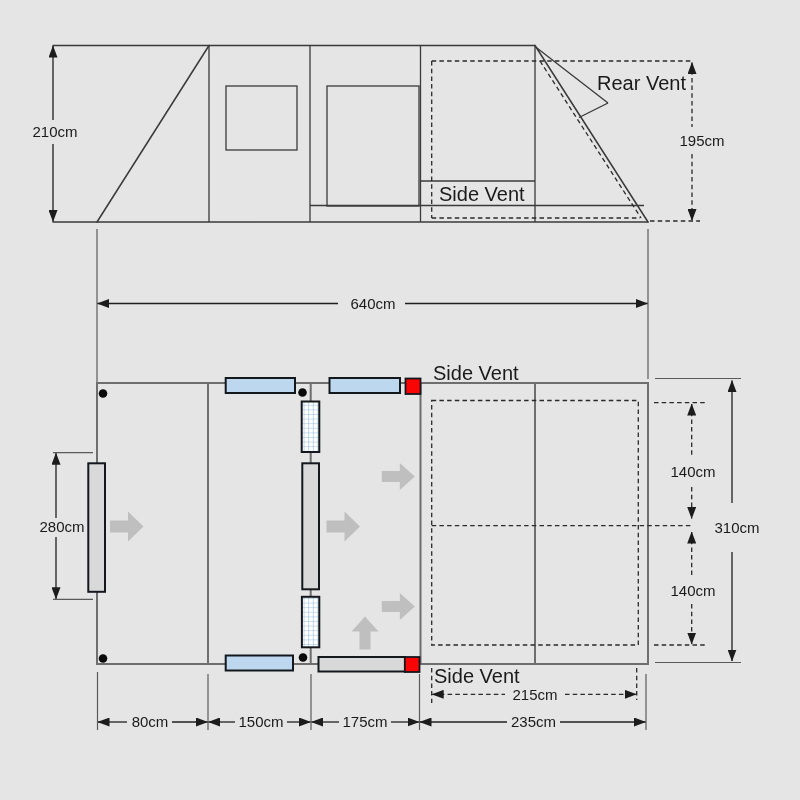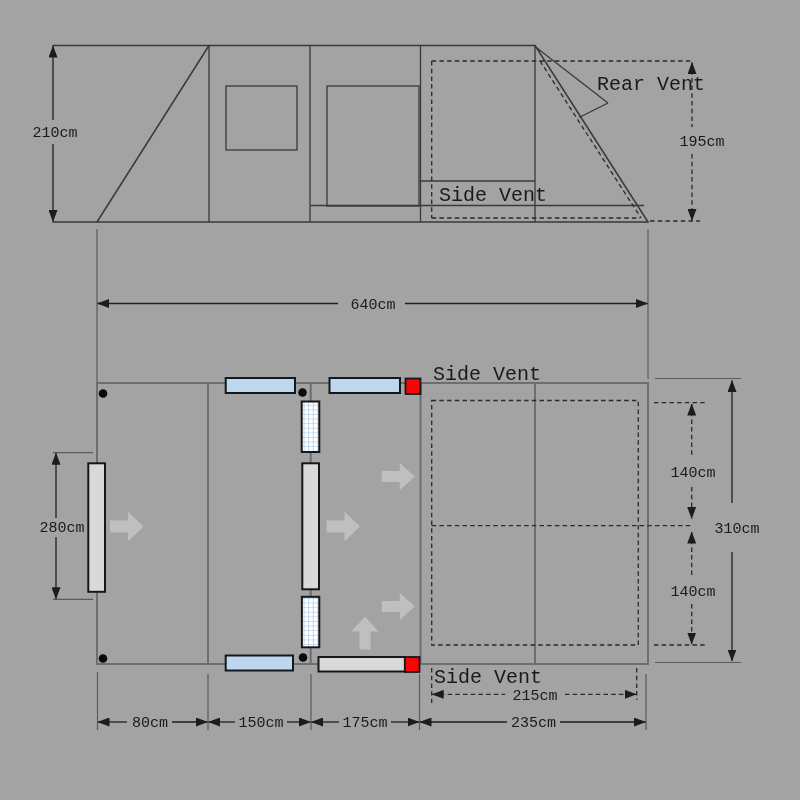--- a/index.html
+++ b/index.html
@@ -1,16 +1,16 @@
 <!DOCTYPE html>
 <html><head>
 <meta charset="utf-8">
 <style>
   html,body{margin:0;padding:0;background:#ffffff;}
-  .stage{width:800px;height:800px;background:#a3a3a3;position:relative;font-family:Liberation Mono, monospace;}
+  .stage{width:800px;height:800px;background:#e5e5e5;position:relative;font-family:Liberation Sans, sans-serif;}
   svg{display:block;}
   
   .outline{stroke:#3a3a3a;stroke-width:1.5;fill:none;stroke-linecap:round;}
   .thin{stroke:#3a3a3a;stroke-width:1.3;fill:none;}
   .wall{stroke:#6e6e6e;stroke-width:2;fill:none;}
   .dim{stroke:#1f1f1f;stroke-width:1.3;fill:none;}
   .ext{stroke:#5a5a5a;stroke-width:1.2;fill:none;}
   .ddash{stroke:#2a2a2a;stroke-width:1.3;fill:none;stroke-dasharray:4.5 3.2;}
   
   .win{fill:#BDD7EE;stroke:#14181d;stroke-width:2;}

